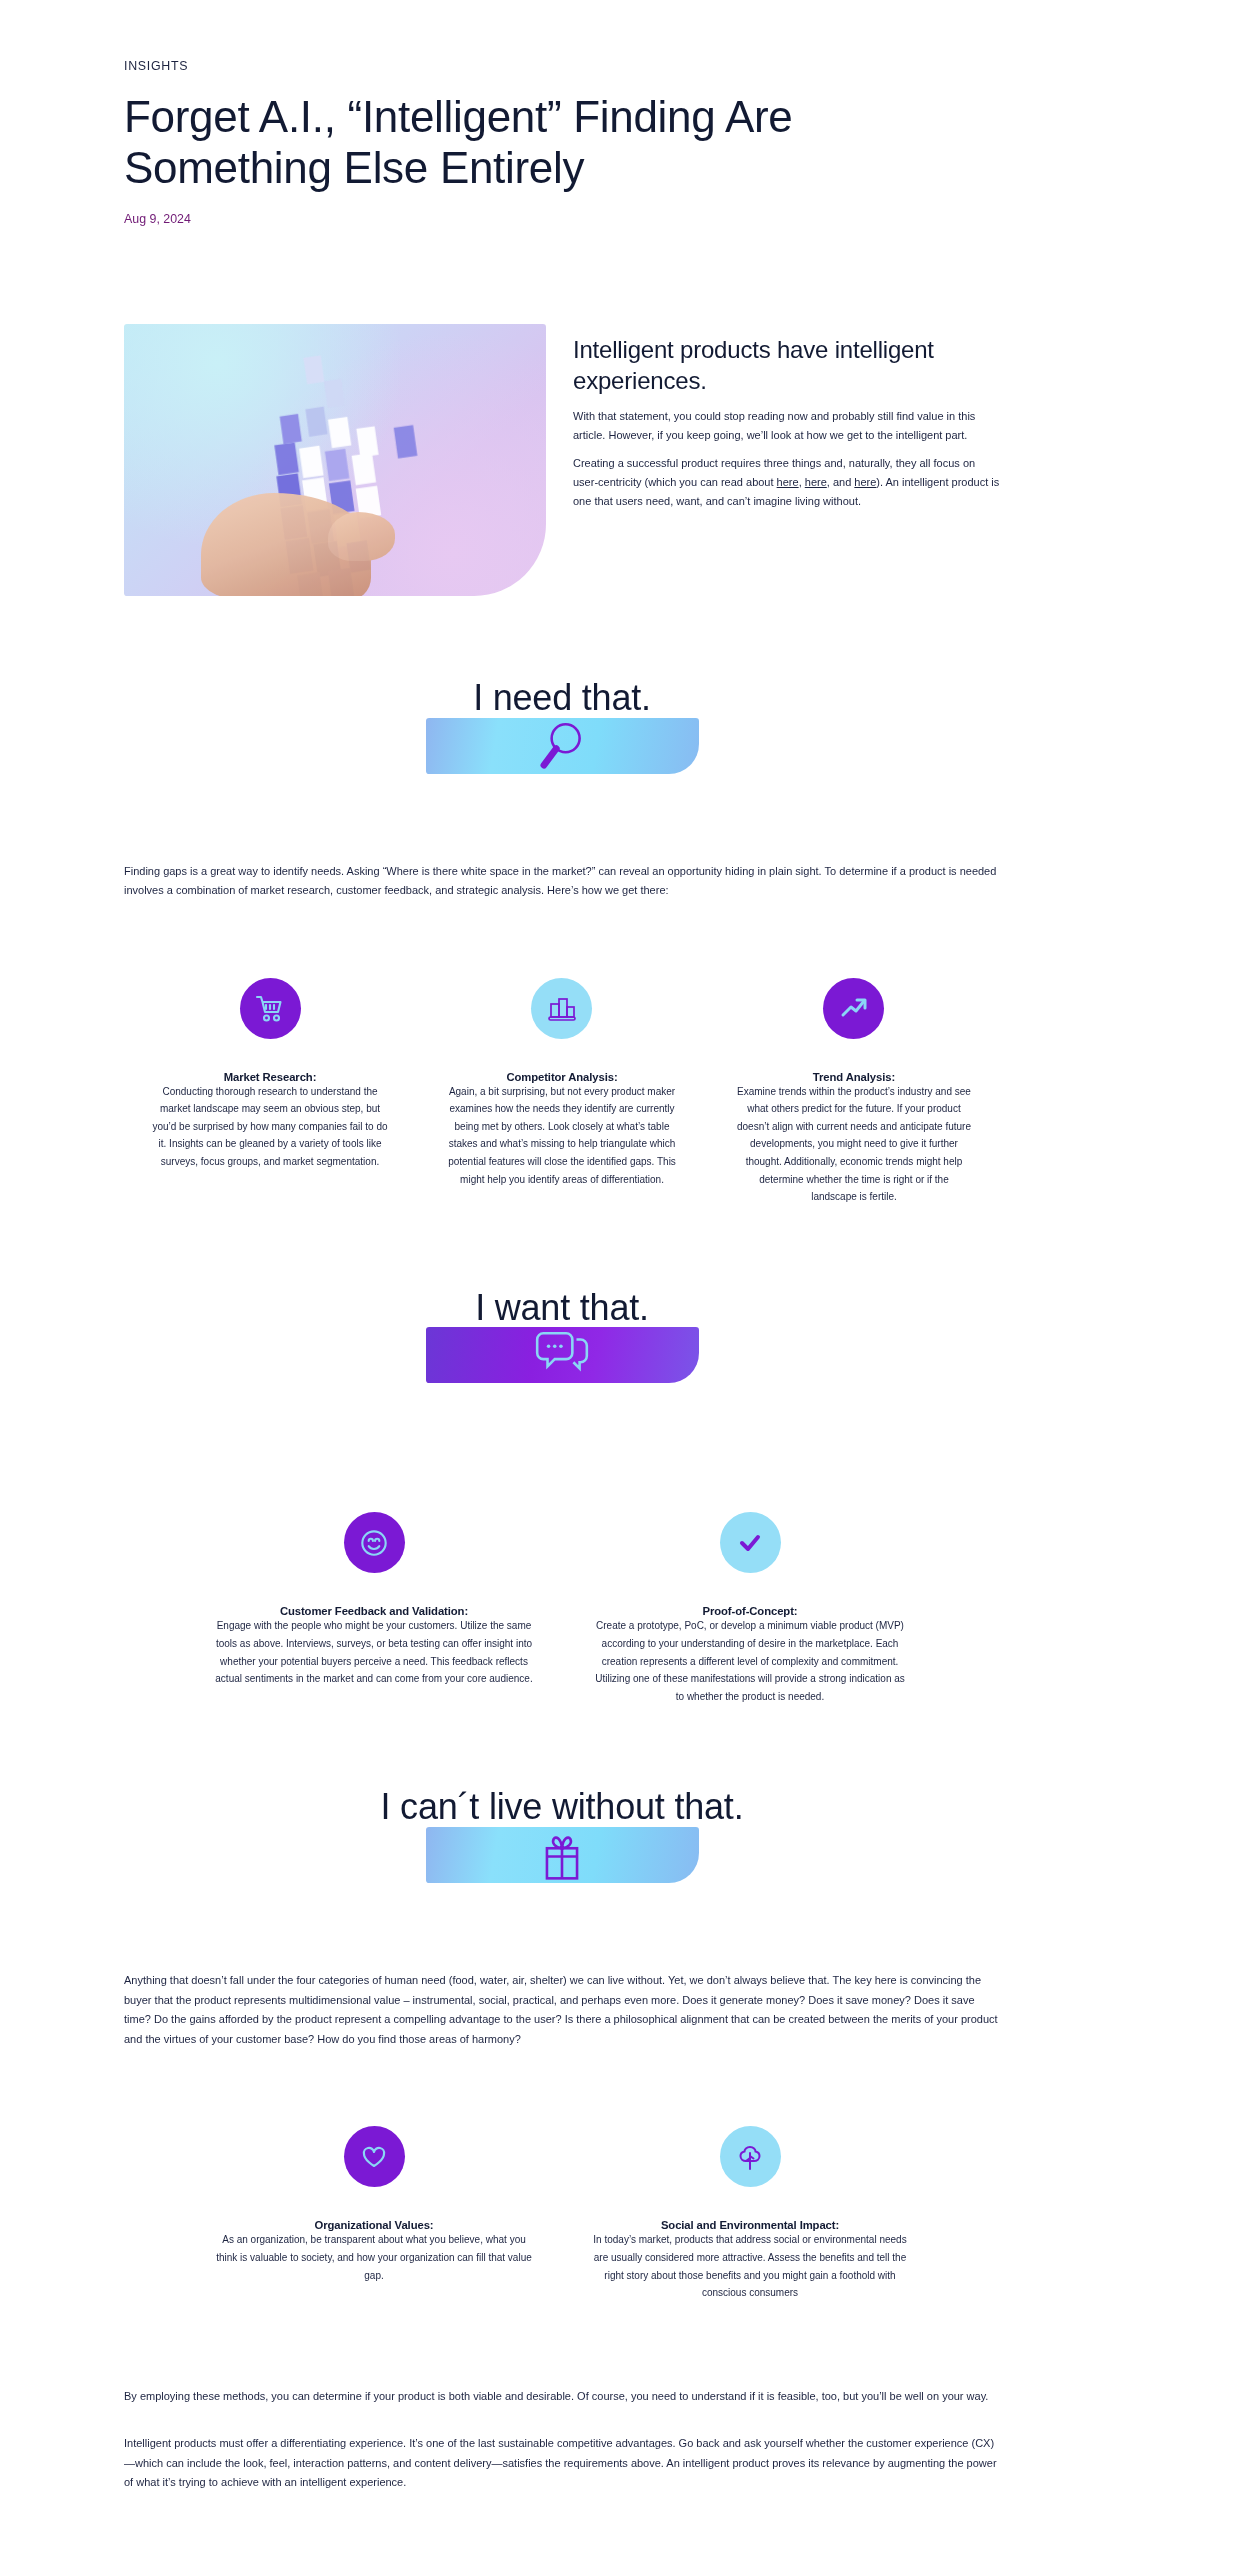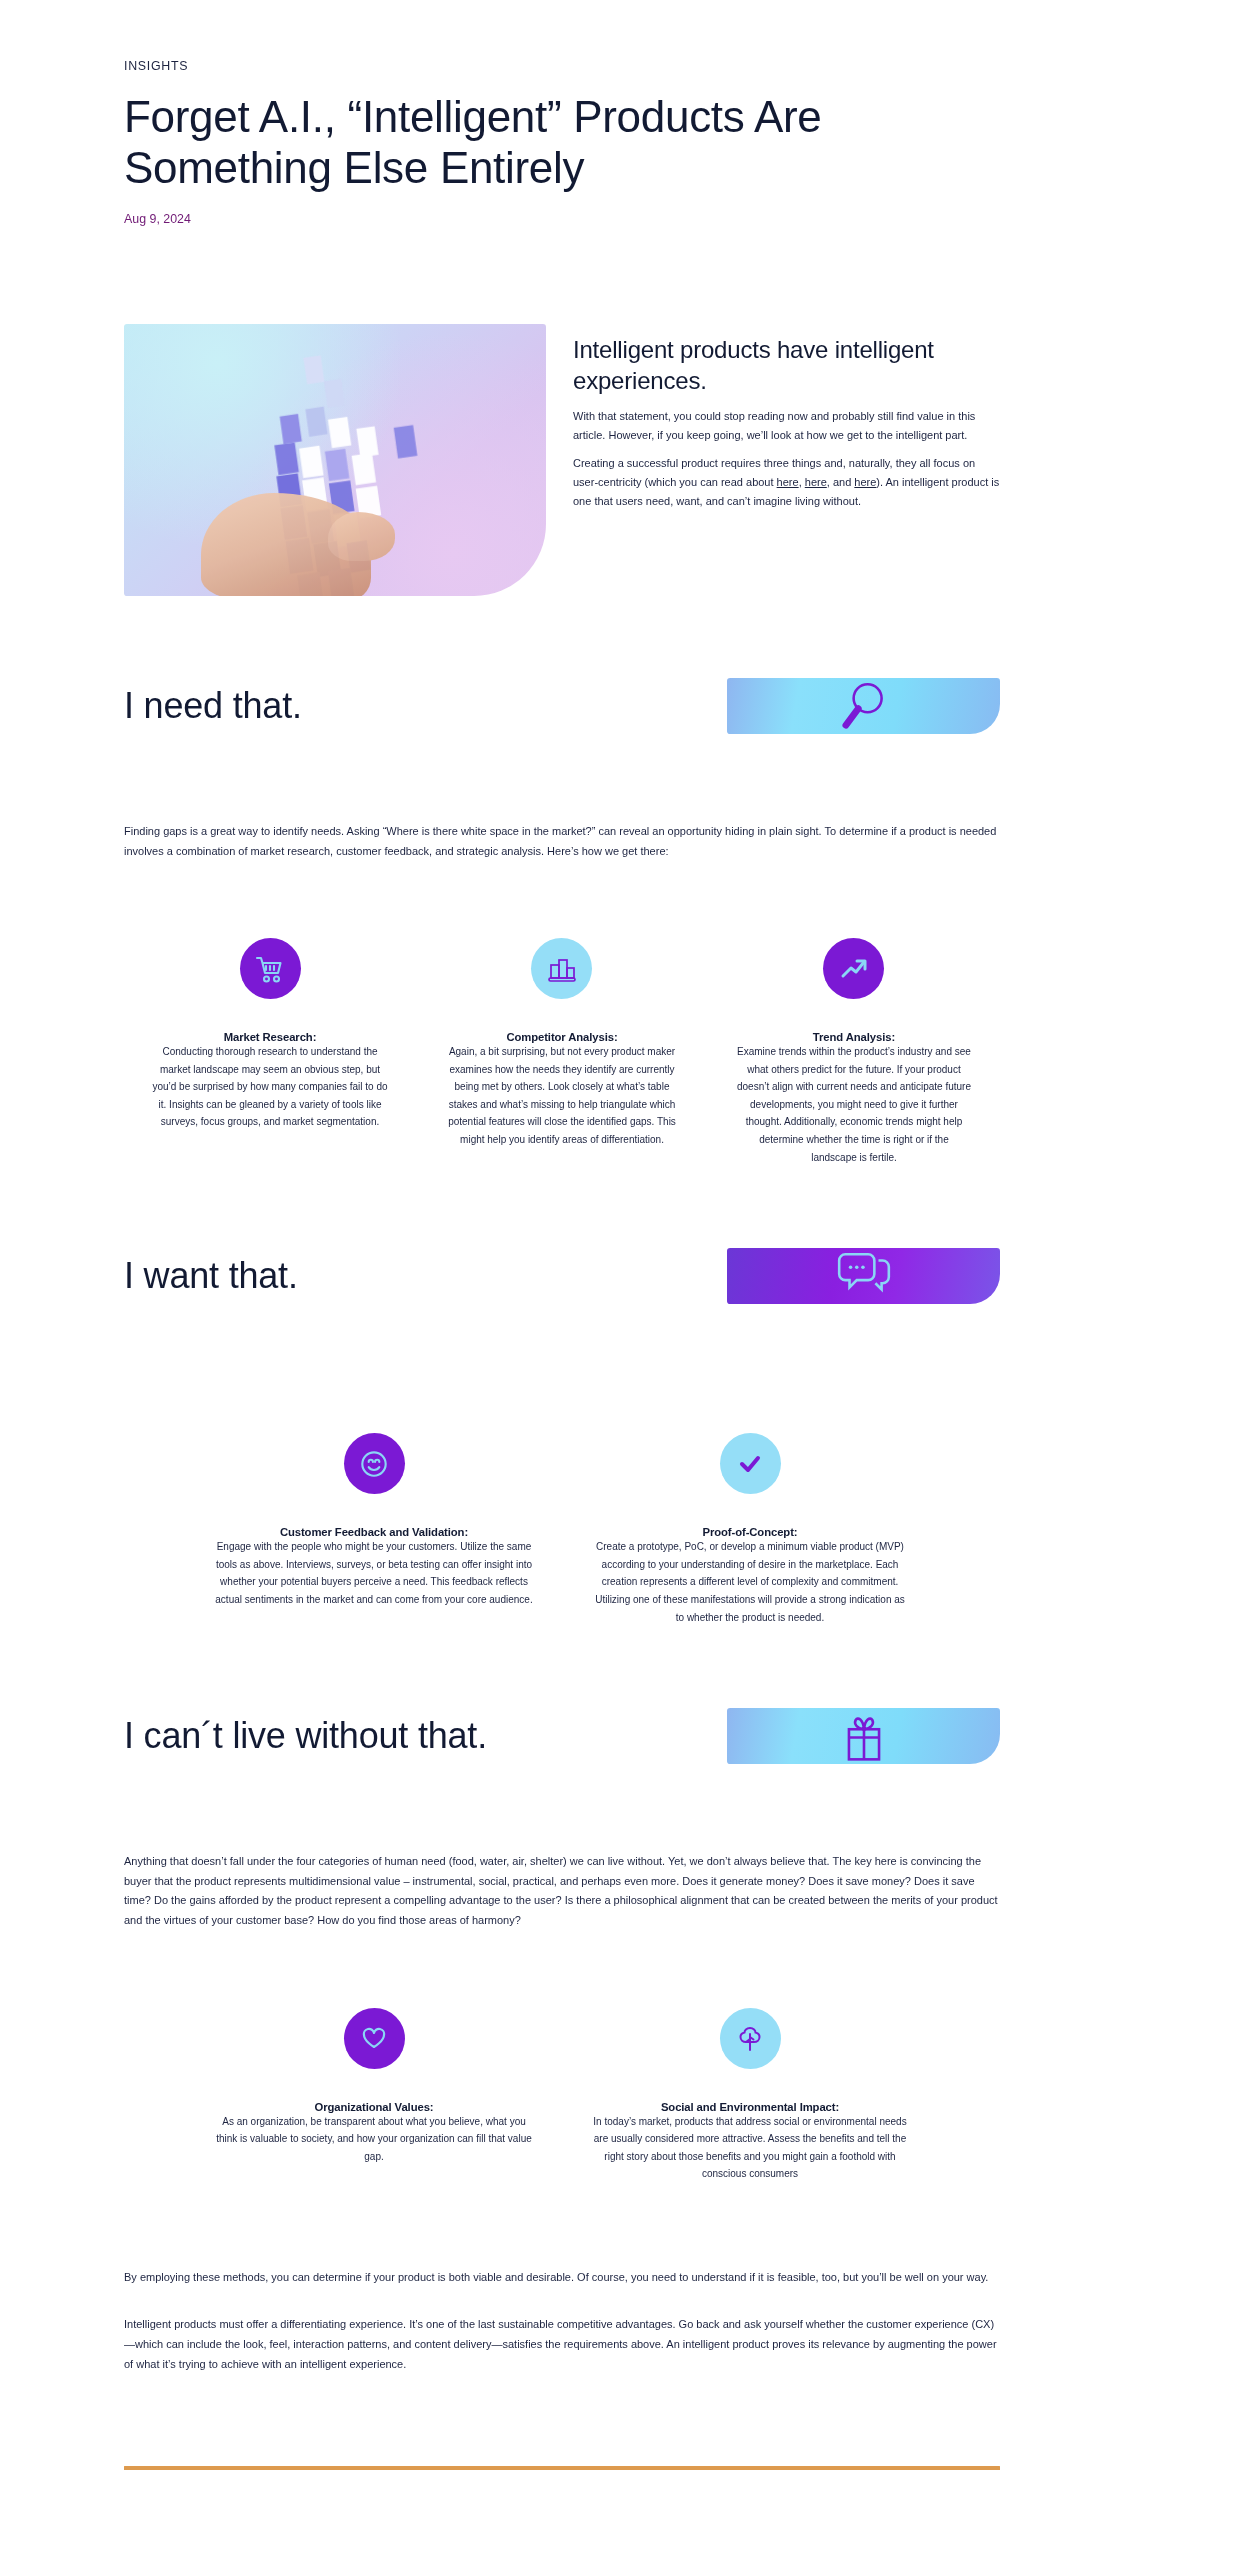--- a/index.html
+++ b/index.html
@@ -91,20 +91,21 @@
     margin-top: 10px;
   }
   .hero-p a { color: #1C2340; text-decoration: underline; }
 
   
   .sec-head {
     display: flex;
     align-items: center;
     justify-content: space-between;
     margin-top: 82px;
+    flex-direction: column;
   }
   .sec-title {
     font-size: 36px;
     font-weight: 400;
     color: #121A33;
     letter-spacing: -0.2px;
     line-height: 1.1;
   }
   .sec-badge {
     width: 273px;
@@ -176,21 +177,21 @@
     border-radius: 0.5px;
   }
 </style>
 </head>
 <body>
 
 <div class="page">
   <div class="wrap">
 
     <div class="eyebrow">INSIGHTS</div>
-    <h1 class="article-title">Forget A.I., “Intelligent” Products Are Something Else Entirely</h1>
+    <h1 class="article-title">Forget A.I., “Intelligent” Finding Are Something Else Entirely</h1>
     <div class="article-date">Aug 9, 2024</div>
 
     <div class="hero">
       <div class="hero-figure">
         <svg class="cubes" viewBox="0 0 820 527">
           <g opacity="0.95">
             <rect x="352" y="62" width="34" height="52" fill="#d7def7" transform="rotate(-8 369 88)"></rect>
             <rect x="392" y="108" width="34" height="52" fill="#cfd8f5" transform="rotate(-8 409 134)"></rect>
             <rect x="356" y="162" width="36" height="54" fill="#b9c3ef" transform="rotate(-8 374 189)"></rect>
             <rect x="306" y="176" width="36" height="54" fill="#8e8ae6" transform="rotate(-8 324 203)"></rect>

